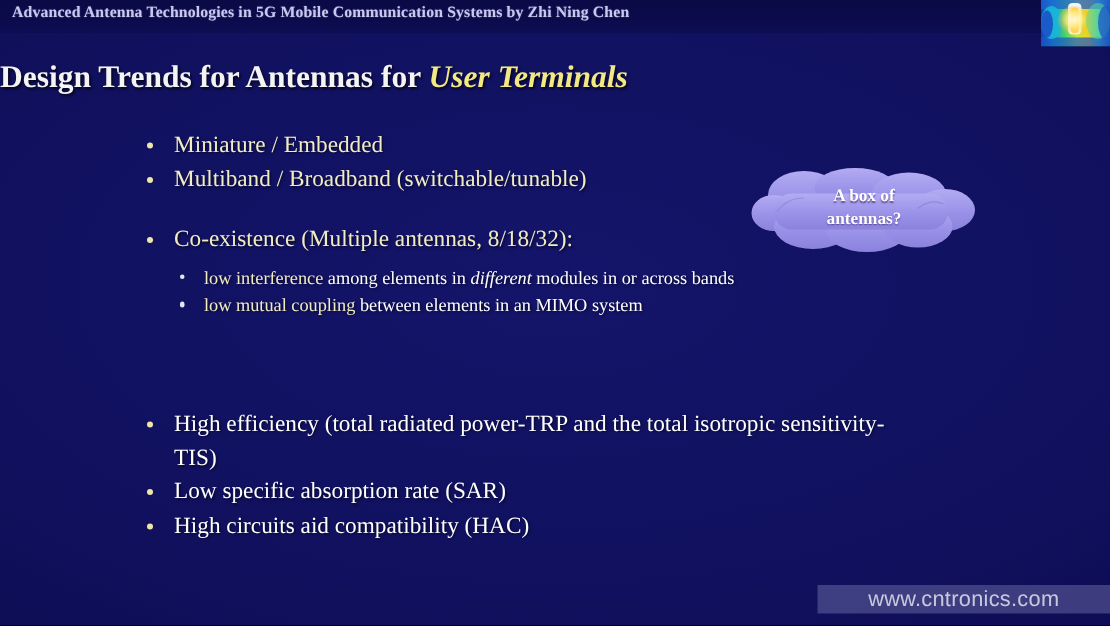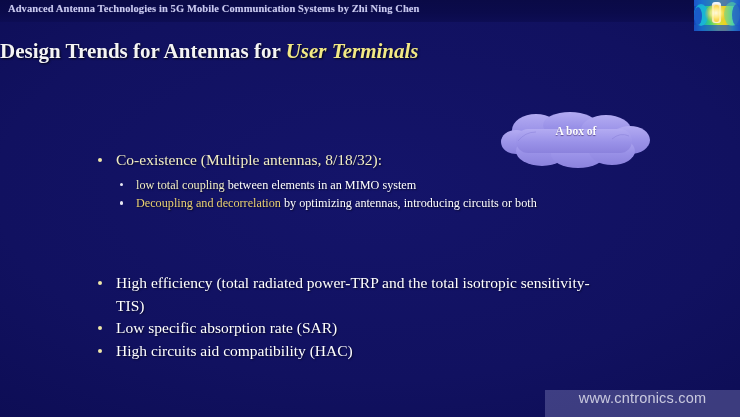--- a/index.html
+++ b/index.html
@@ -144,24 +144,24 @@
     color: #ffffff;
     text-shadow: 0 1px 1px rgba(60,40,110,0.7);
   }
 
   
   #watermark {
     position: absolute;
     left: 545px;
     top: 390px;
     width: 195px;
-    height: 27px;
+    height: 19px;
     background: rgba(170,170,220,0.30);
     display: flex;
-    align-items: flex-start;
+    align-items: center;
     justify-content: center;
   }
   #watermark-text {
     font-family: "Liberation Sans", "DejaVu Sans", sans-serif;
     font-size: 14.5px;
     color: rgba(235,235,245,0.80);
     letter-spacing: 0.2px;
     white-space: nowrap;
   }
 </style>
@@ -201,33 +201,41 @@
       <ellipse cx="22" cy="14" rx="11" ry="10" fill="url(#hotSpot)" opacity="0.8"></ellipse>
       <ellipse cx="38" cy="14" rx="8" ry="12" fill="#57d89a" opacity="0.55"></ellipse>
       <ellipse cx="43" cy="15" rx="5" ry="11" fill="#1f57c8" opacity="0.75"></ellipse>
     </svg>
   </div>
 
   <div id="slide-title">
     <span>Design Trends for Antennas for </span><span class="accent">User Terminals</span>
   </div>
 
+  <div class="blk" id="group-top">
+    <div class="bullet-row cream">
+      <span>Miniature / Embedded</span>
+    </div>
+    <div class="bullet-row cream">
+      <span>Multiband / Broadband (switchable/tunable)</span>
+    </div>
+  </div>
 
   <div class="blk" id="group-coexist">
     <div class="bullet-row cream">
       <span>Co-existence (Multiple antennas, 8/18/32):</span>
     </div>
   </div>
 
   <div class="blk" id="group-sub">
     <div class="sub-row">
-      <span class="hl-cream">low total coupling</span><span> between elements in an MIMO system</span>
+      <span class="hl-cream">low interference</span><span> among elements in </span><span class="it">different</span><span> modules in or across bands</span>
     </div>
     <div class="sub-row">
-      <span class="hl-gold">Decoupling and decorrelation</span><span> by optimizing antennas, introducing circuits or both</span>
+      <span class="hl-cream">low mutual coupling</span><span> between elements in an MIMO system</span>
     </div>
   </div>
 
   <div class="blk" id="group-bottom">
     <div class="bullet-row">
       <span>High efficiency (total radiated power-TRP and the total isotropic sensitivity-TIS)</span>
     </div>
     <div class="bullet-row">
       <span>Low specific absorption rate (SAR)</span>
     </div>
@@ -256,20 +264,21 @@
         <ellipse cx="112" cy="40" rx="23" ry="14"></ellipse>
         <rect x="16" y="18" width="116" height="24" rx="12"></rect>
       </g>
       <g fill="none" stroke="#8178d4" stroke-width="0.8" opacity="0.55">
         <path d="M18 30 q7 -9 18 -9"></path>
         <path d="M112 28 q8 -7 17 -3"></path>
       </g>
     </svg>
     <div id="cloud-text">
       <div>A box of</div>
+      <div>antennas?</div>
     </div>
   </div>
 
   <div id="watermark">
     <span id="watermark-text">www.cntronics.com</span>
   </div>
 
 </div>
 
 </body></html>

